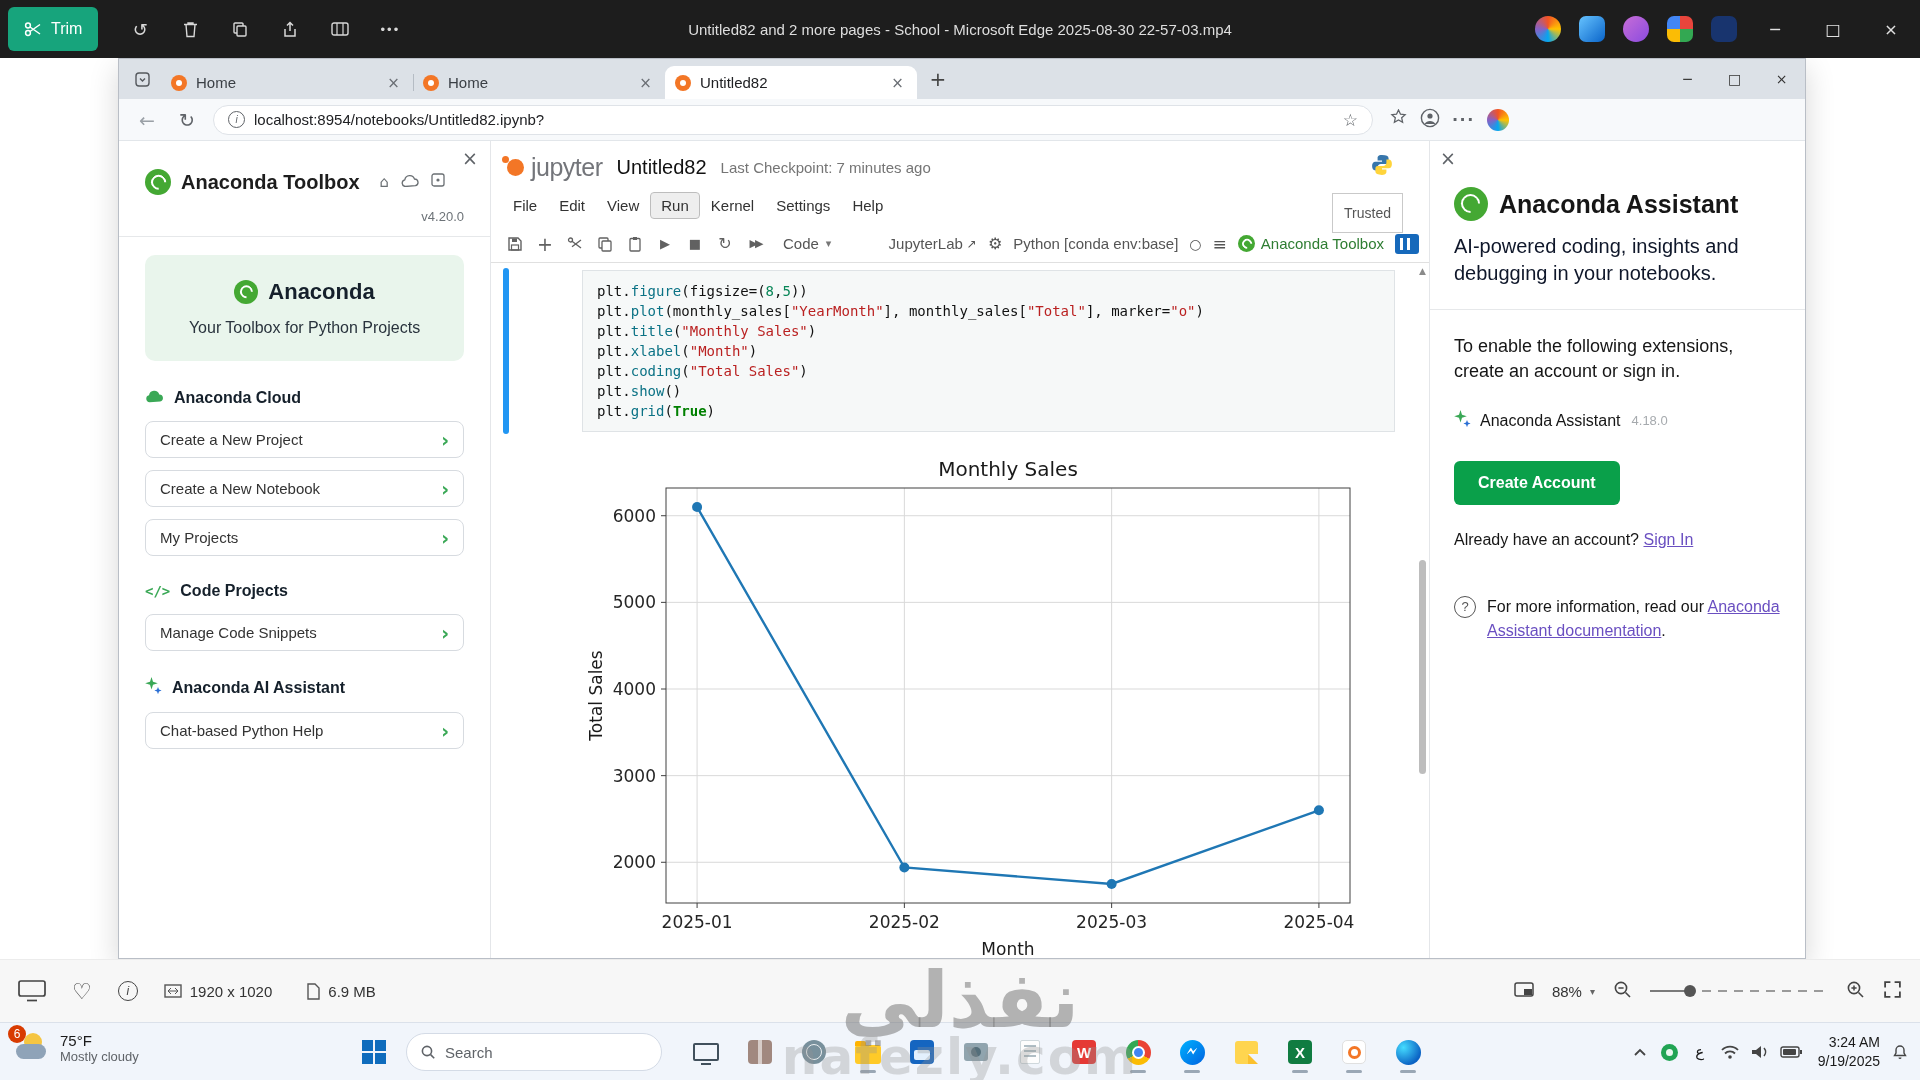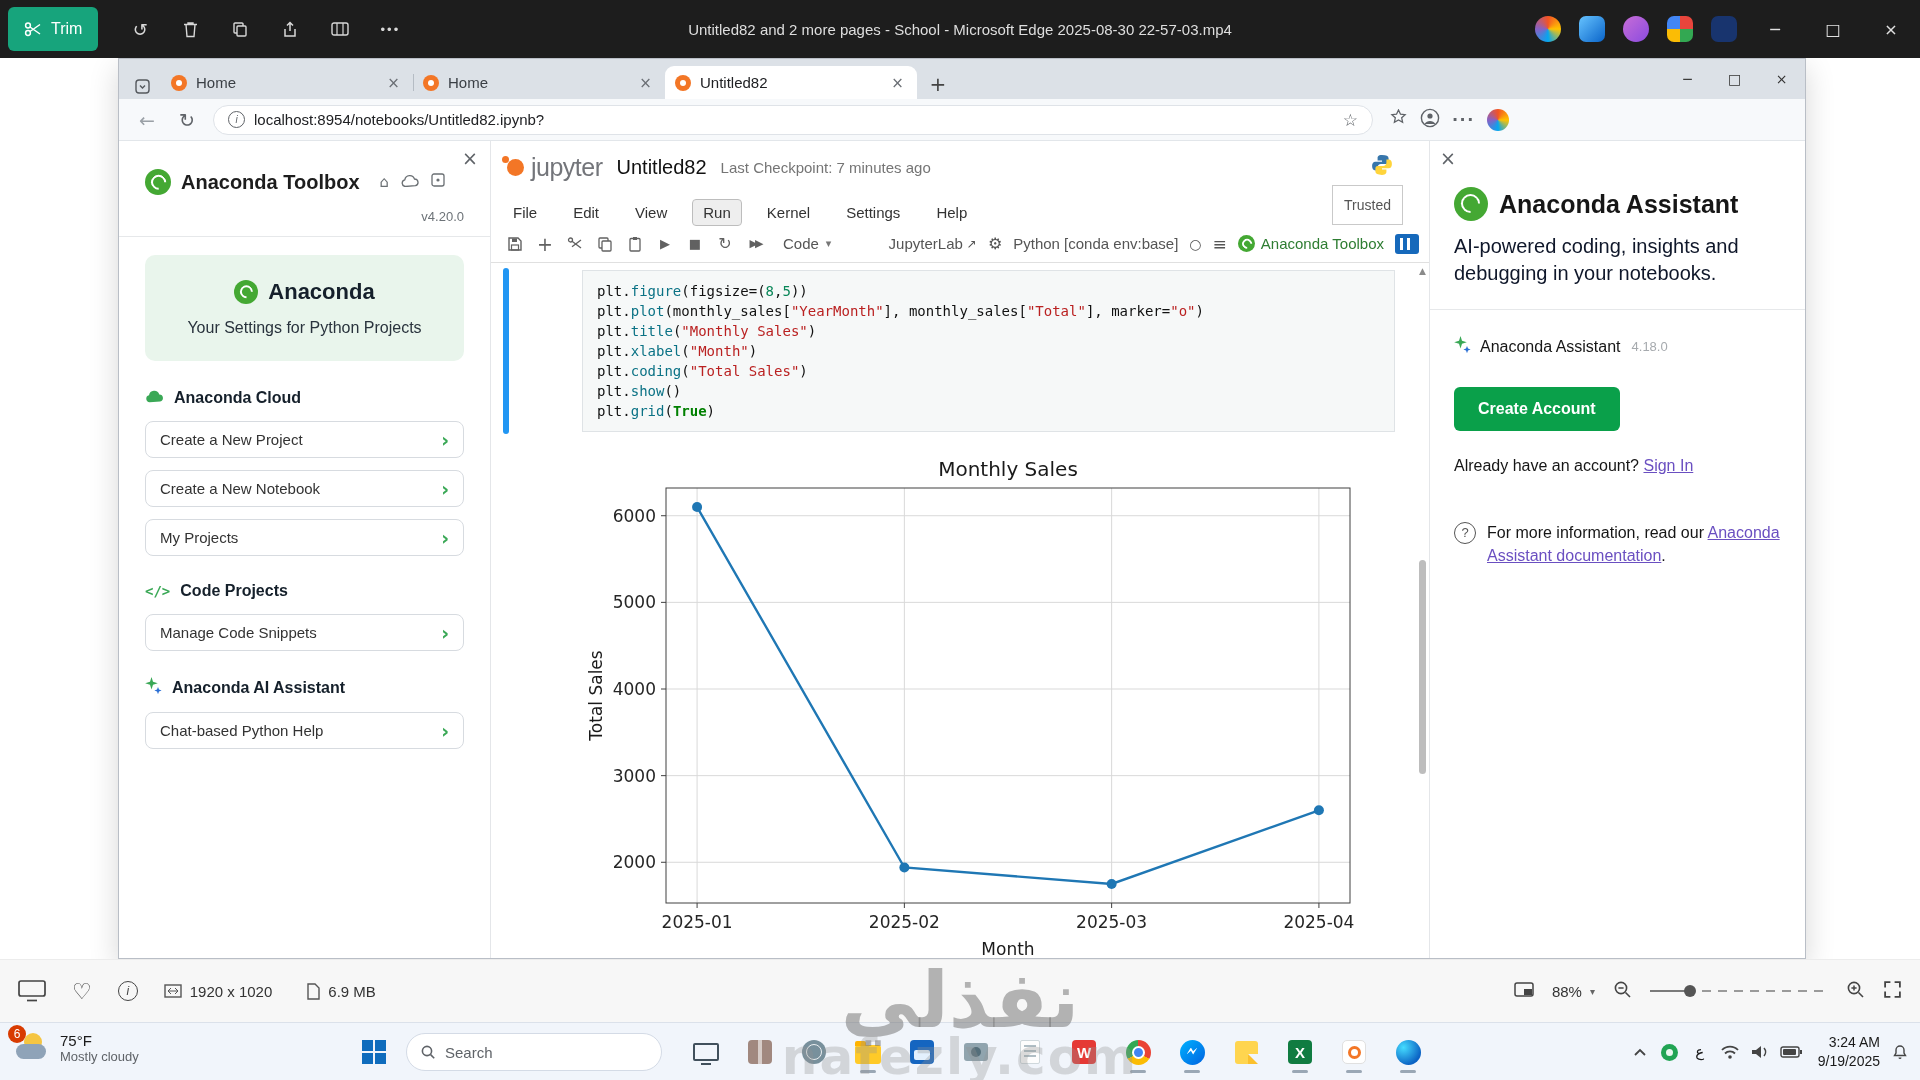--- a/index.html
+++ b/index.html
@@ -17,21 +17,21 @@
 .promo{width:26px;height:26px;border-radius:7px;margin:0 9px;cursor:pointer}
 .promo.copilot{border-radius:50%;background:conic-gradient(#f35325,#ffc300,#05a6f0,#8661c5,#f35325)}
 .promo.photos{background:linear-gradient(135deg,#66c3ff,#0a64c9)}
 .promo.clipchamp{border-radius:50%;background:linear-gradient(135deg,#c86dd7,#8a4bdf)}
 .promo.office{background:conic-gradient(#e8453c 0 90deg,#33a852 90deg 180deg,#fbbc05 180deg 270deg,#4286f5 270deg 360deg)}
 .promo.designer{background:#18346e}
 .winctl{width:58px;height:100%;display:flex;align-items:center;justify-content:center;color:#e0e0e0;font-size:16px;cursor:pointer}
 
 
 .edge{position:absolute;left:118px;top:58px;width:1688px;height:901px;background:#fff;border:1px solid #b9bec6;box-shadow:0 10px 28px rgba(0,0,0,.16)}
-.tabstrip{height:40px;background:#dce1e7;display:flex;align-items:flex-end;padding-left:10px;position:relative}
+.tabstrip{height:40px;background:#dce1e7;display:flex;align-items:center;padding-left:10px;position:relative}
 .tab-actions{width:26px;height:26px;display:flex;align-items:center;justify-content:center;border-radius:5px;margin-right:6px;cursor:pointer}
 .tab{width:252px;height:33px;margin-top:7px;display:flex;align-items:center;gap:9px;padding:0 10px;border-radius:9px 9px 0 0;font-size:15px;color:#3a3f45;cursor:pointer;position:relative}
 .tab:not(.active)::after{content:"";position:absolute;right:-1px;top:8px;height:17px;width:1px;background:#b5bcc4}
 .tab.active{background:#fff;color:#202124}
 .favicon{width:16px;height:16px;border-radius:50%;background:#f37626;flex:none;position:relative}
 .favicon::after{content:"";position:absolute;inset:5px;border-radius:50%;background:#fff}
 .tab-label{white-space:nowrap;overflow:hidden;text-overflow:ellipsis}
 .tab-close{margin-left:auto;color:#6b6f75;font-size:15px;width:19px;height:19px;display:flex;align-items:center;justify-content:center;border-radius:50%;cursor:pointer;flex:none}
 .newtab{width:30px;height:30px;display:flex;align-items:center;justify-content:center;font-size:20px;color:#444;cursor:pointer;margin-left:6px}
 .edge-ctls{position:absolute;right:0;top:0;height:40px;display:flex}
@@ -71,21 +71,21 @@
 .code-glyph{color:#3aa856;font-weight:bold;font-size:14px;font-family:"DejaVu Sans Mono",monospace}
 
 
 .nb-header{height:52px;display:flex;align-items:center;padding:0 16px;gap:14px}
 .jup{display:flex;align-items:center;gap:7px}
 .jup-dot{width:17px;height:17px;border-radius:50%;background:#f37626;position:relative}
 .jup-dot::after{content:"";position:absolute;left:-5px;top:-3px;width:7px;height:7px;border-radius:50%;background:#f37626}
 .jup-word{font-size:25px;color:#73757a;letter-spacing:-.5px}
 .nb-title{font-size:20px;color:#111;cursor:text}
 .nb-chk{font-size:15px;color:#757575}
-.nb-menu{display:flex;gap:16px;padding:0 12px;height:32px;align-items:flex-end;font-size:15px;color:#333}
+.nb-menu{display:flex;gap:2px;padding:0 12px;height:32px;align-items:flex-start;font-size:15px;color:#333}
 .mi{padding:4px 10px;border-radius:3px;cursor:pointer}
 .mi.active{background:#eeeeee;outline:1px solid #bdbdbd}
 .trusted{margin-left:auto;margin-right:14px;border:1px solid #c9c9c9;font-size:14px;padding:11px 11px;color:#555;background:#fff;cursor:pointer}
 .nb-toolbar{height:38px;display:flex;align-items:center;gap:2px;padding:0 10px;border-bottom:1px solid #e0e0e0}
 .nt-ic{min-width:28px;height:27px;display:flex;align-items:center;justify-content:center;color:#616161;font-size:13px;cursor:pointer;border-radius:3px;padding:0 3px}
 .nt-plus{font-size:19px}
 .code-select{display:flex;align-items:center;gap:7px;font-size:15px;color:#555;margin-left:12px;cursor:pointer}
 .nb-right{margin-left:auto;display:flex;align-items:center;gap:11px;font-size:15px;color:#555}
 .jl-link{display:flex;align-items:center;gap:4px;cursor:pointer}
 .kernel-name{cursor:pointer}
@@ -310,21 +310,21 @@
           </span>
         </div>
         <div class="tbx-ver">v4.20.0</div>
         <div class="tbx-hr"></div>
 
         <div class="hero">
           <div class="hero-row">
             <span class="alogo" style="width:24px;height:24px"></span>
             <span class="hero-title">Anaconda</span>
           </div>
-          <div class="hero-sub">Your Settings for Python Projects</div>
+          <div class="hero-sub">Your Toolbox for Python Projects</div>
         </div>
 
         <div class="sec-head">
           <span><svg width="19" height="14" viewBox="0 0 18 13">
                 <path d="M4.4 12.5 a3.4 3.4 0 0 1-.6-6.7 5 5 0 0 1 9.7-.8 3.4 3.4 0 0 1 .9 6.7z" fill="#3aa856"></path>
               </svg></span>
           <span>Anaconda Cloud</span>
         </div>
         <div class="tb-btn">
           <span>Create a New Project</span>
@@ -501,20 +501,21 @@
       </section>
 
       <aside class="assistant">
         <span class="panel-close glyph">×</span>
         <div class="as-head">
           <span class="alogo" style="width:34px;height:34px"></span>
           <span class="as-title">Anaconda Assistant</span>
         </div>
         <div class="as-tag">AI-powered coding, insights and debugging in your notebooks.</div>
         <div class="as-hr"></div>
+        <div class="as-enable">To enable the following extensions, create an account or sign in.</div>
         <div class="as-ext">
           <span><svg width="17" height="17" viewBox="0 0 17 17">
                 <path d="M6.5 0 L8 4.8 12.8 6.3 8 7.8 6.5 12.6 5 7.8 0.2 6.3 5 4.8z" fill="#3aa856"></path>
                 <path d="M13 10 l1 2.6 2.6 1-2.6 1-1 2.6-1-2.6-2.6-1 2.6-1z" fill="#2b6fd4"></path>
               </svg></span>
           <span>Anaconda Assistant</span>
           <span class="as-ver">4.18.0</span>
         </div>
         <button class="as-cta">Create Account</button>
         <div class="as-signin">

